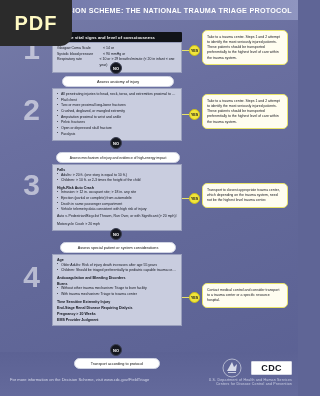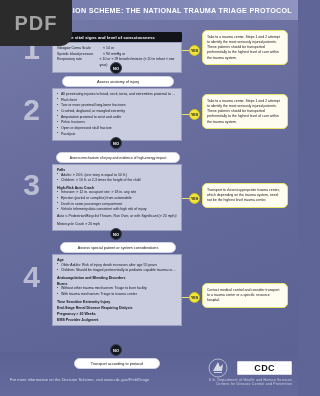--- a/index.html
+++ b/index.html
@@ -26,21 +26,21 @@
     letter-spacing:.25px; white-space:nowrap;
   }
   
   .pdfbadge {
     position:absolute; left:0; top:0; width:72px; height:46px;
     background:#2b2b2b; border-bottom-right-radius:12px;
     display:flex; align-items:center; justify-content:center;
     z-index:40;
   }
   .pdfbadge b {
-    color:#a3a3a3; font-size:20px; font-weight:bold; letter-spacing:1px;
+    color:#fef9c3; font-size:20px; font-weight:bold; letter-spacing:1px;
   }
   
   .stepnum {
     position:absolute; left:14px; width:34px;
     font-size:30px; font-weight:bold; color:#ffffff;
     opacity:.55; text-align:center; line-height:1;
     letter-spacing:-1px;
   }
   .hdrbar {
     background:#111318; color:#ffffff;
@@ -100,21 +100,21 @@
     position:absolute; left:10px; top:12px;
     font-size:10px; color:#ffffff; letter-spacing:.1px; white-space:nowrap;
   }
   .ftsub {
     position:absolute; left:10px; top:25px;
     font-size:4.1px; color:#d6d9ea; white-space:nowrap;
   }
   .cdcwrap { position:absolute; right:6px; top:6px; display:flex; align-items:center; gap:4px; }
   .cdcbox {
     background:#ffffff; color:#15171f; font-weight:bold;
-    font-size:9px; letter-spacing:.4px; padding:1px 16px; border-radius:1px;
+    font-size:9px; letter-spacing:.4px; padding:1px 9px; border-radius:1px;
     border:1px solid #d8dae6;
   }
   .hhs { position:absolute; right:6px; top:26px; text-align:right; }
   .hhs div { font-size:3.5px; color:#cfd3e6; letter-spacing:.2px; white-space:nowrap; }
 </style>
 </head>
 <body>
 
 <div class="page">
 

